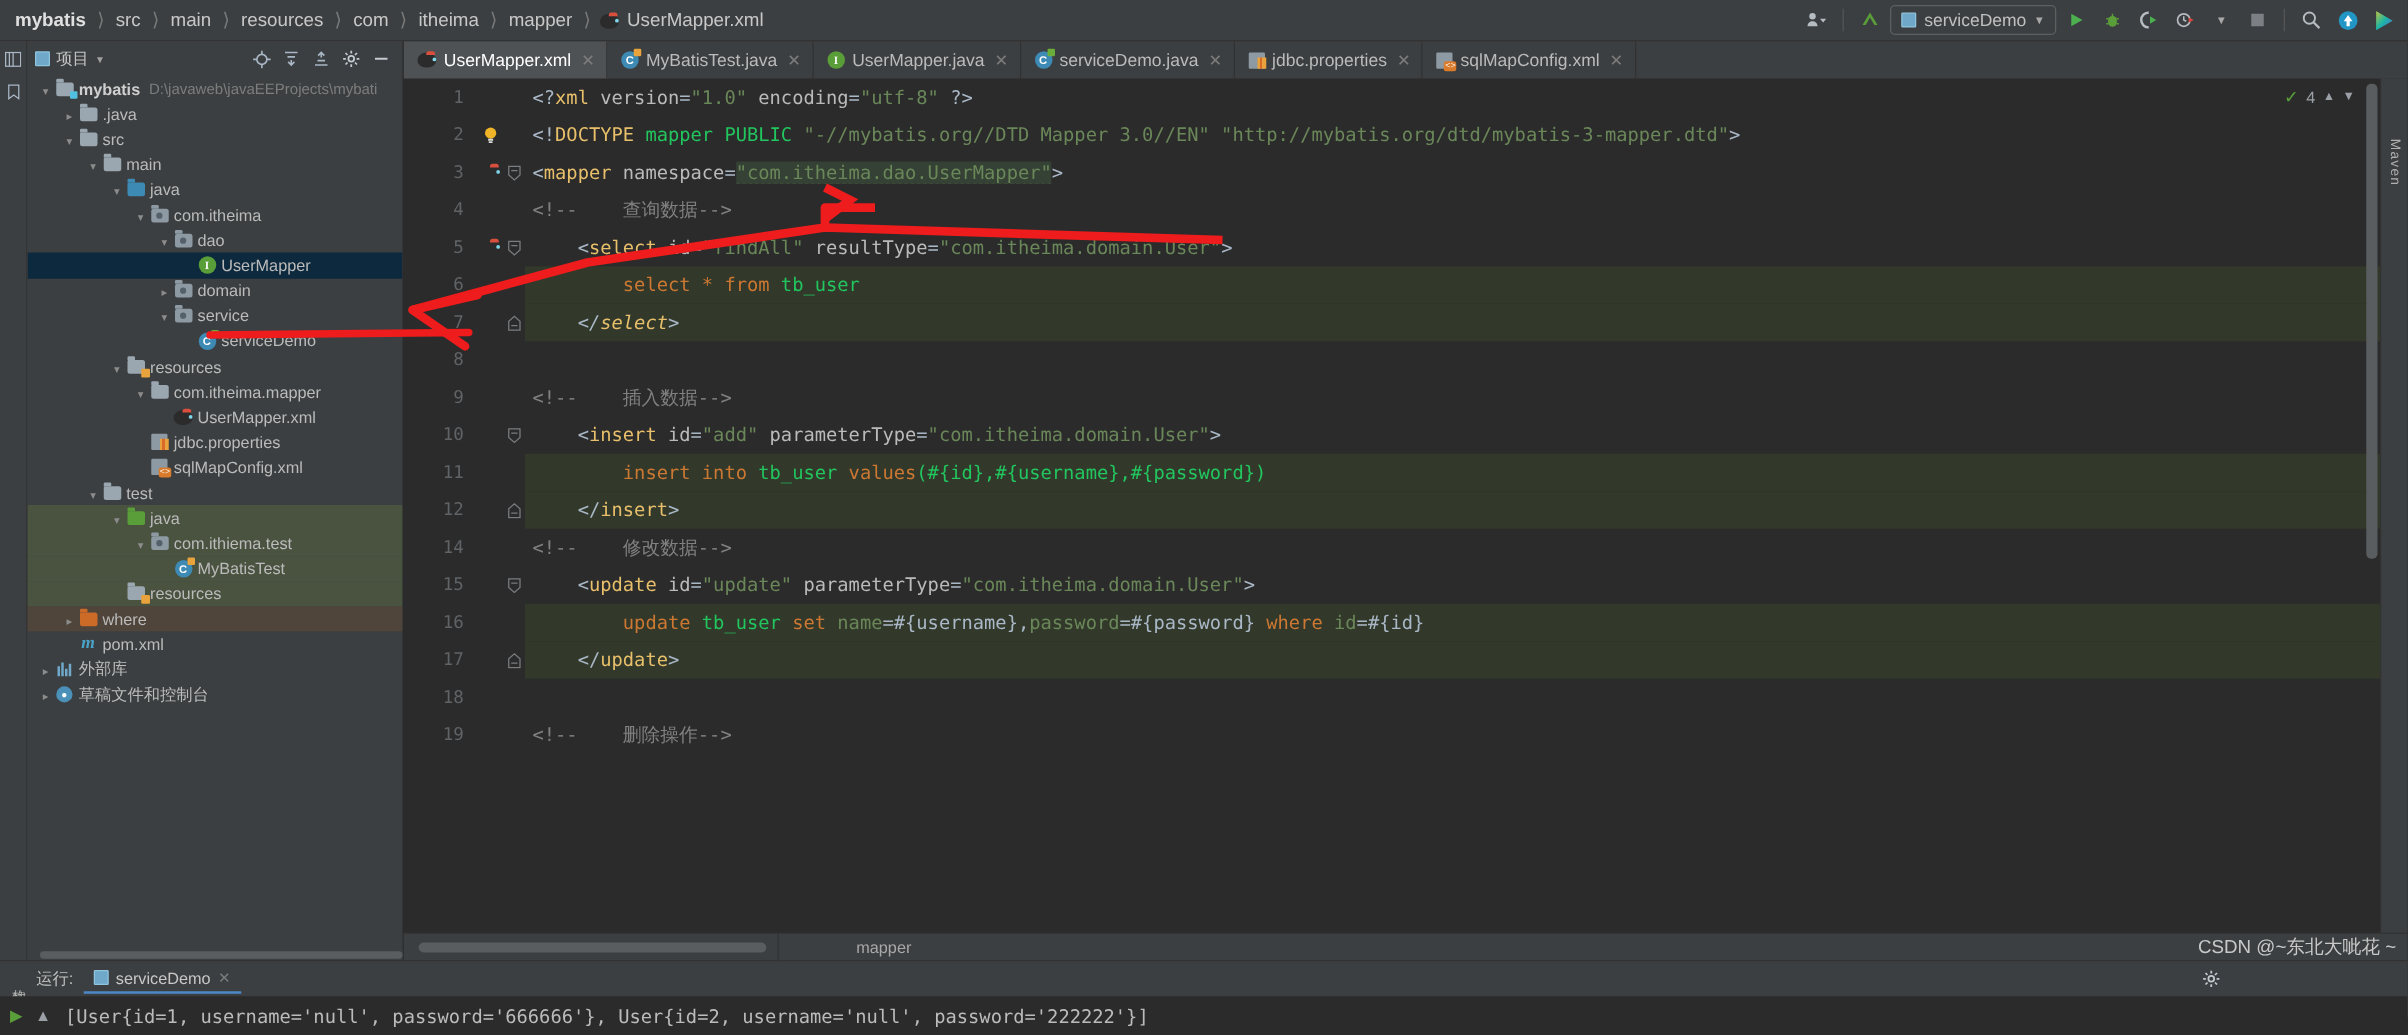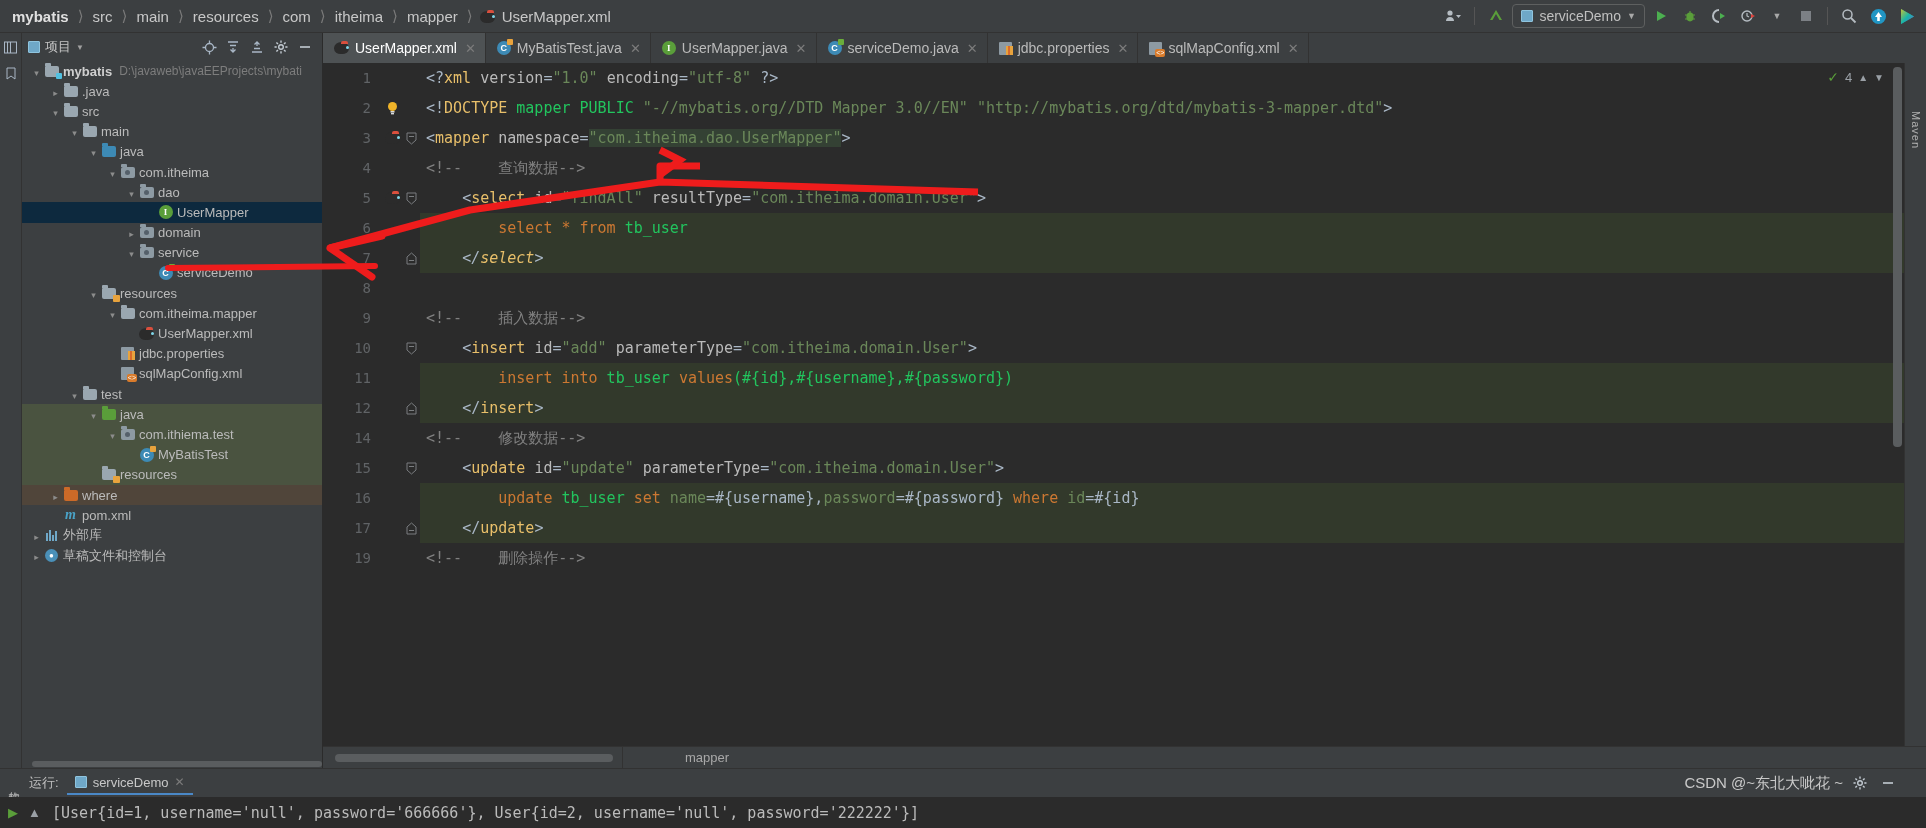--- a/index.html
+++ b/index.html
@@ -195,21 +195,21 @@
   .eb-scroll::after { content:""; position:absolute; left:12px; top:7px; width:278px; height:8px; background:#5a5d5f; border-radius:4px; }
   .eb-text { padding-left: 62px; }
 
   
   .runpanel { height: 60px; background: #3c3f41; flex: none; display: flex; flex-direction: column; border-top:1px solid #323232; }
   .run-head { height: 28px; display: flex; align-items: center; padding-left: 6px; gap: 8px; }
   .run-label { font-size: 13px; color: #c0c0c0; }
   .run-tab { display:flex; align-items:center; gap:6px; font-size:13px; color:#c8c8c8; padding: 3px 8px; border-bottom: 2px solid #4a88c7; cursor:pointer; }
   .run-tab-sq { width:12px; height:12px; background:#6fa8c8; border:1px solid #8fc4de; border-radius:1px; }
   .run-tab-close { color:#7c7c7c; font-size:12px; }
-  .run-head-right { margin-left:auto; display:flex; align-items:center; gap:6px; padding-right:27px; }
+  .run-head-right { margin-left:auto; display:flex; align-items:flex-start; gap:6px; padding-right:9px;flex-direction:column; }
   .watermark { font-size: 15px; color: #c9c9c9; font-family:"Liberation Sans",sans-serif; }
   .console-row { flex: 1; display: flex; background: #2b2b2b; align-items: center; }
   .console-gutter { width: 52px; flex: none; display:flex; align-items:center; gap:10px; padding-left:8px; height:100%; }
   .cg-btn { color:#5a9e3a; font-size:13px; cursor:pointer; }
   .cg-btn.grey { color:#9aa0a6; }
   .console-text {
     flex: 1; font-family: "DejaVu Sans Mono", monospace; font-size: 15px; color: #bbbbbb; white-space: pre;
   }
 
   
@@ -645,20 +645,21 @@
             <div class="code-line"><div class="gutter">14</div><div class="marker"></div><div class="fold"></div><div class="code-text"><span class="t-comment">&lt;!--    修改数据--&gt;</span></div></div>
             <div class="code-line"><div class="gutter">15</div><div class="marker"></div><div class="fold"><svg width="11" height="13" viewBox="0 0 11 13">
                   <path d="M1 1h9v7l-4.5 4L1 8z" fill="none" stroke="#7a7d80"></path>
                   <path d="M3 4.5h5" stroke="#7a7d80"></path>
                 </svg></div><div class="code-text">&nbsp;&nbsp;&nbsp;&nbsp;<span class="t-punct">&lt;</span><span class="t-tag">update</span><span class="t-plain"> </span><span class="t-attr">id</span><span class="t-punct">=</span><span class="t-str">"update"</span><span class="t-plain"> </span><span class="t-attr">parameterType</span><span class="t-punct">=</span><span class="t-str">"com.itheima.domain.User"</span><span class="t-punct">&gt;</span></div></div>
             <div class="code-line hl-green" style="position: relative;"><div style="position: absolute; inset: 0px 0px 0px 97px; background: rgb(50, 57, 43); z-index: 0;"></div><div class="gutter" style="position: relative; z-index: 1;">16</div><div class="marker" style="position: relative; z-index: 1;"></div><div class="fold" style="position: relative; z-index: 1;"></div><div class="code-text" style="position: relative; z-index: 1;">&nbsp;&nbsp;&nbsp;&nbsp;&nbsp;&nbsp;&nbsp;&nbsp;<span class="t-sqlword">update</span><span class="t-plain"> tb_user </span><span class="t-sqlword">set</span><span class="t-plain"> </span><span class="t-val">name</span><span class="t-punct">=#{username},</span><span class="t-val">password</span><span class="t-punct">=#{password} </span><span class="t-sqlword">where</span><span class="t-plain"> </span><span class="t-val">id</span><span class="t-punct">=#{id}</span></div></div>
             <div class="code-line hl-green" style="position: relative;"><div style="position: absolute; inset: 0px 0px 0px 97px; background: rgb(50, 57, 43); z-index: 0;"></div><div class="gutter" style="position: relative; z-index: 1;">17</div><div class="marker" style="position: relative; z-index: 1;"></div><div class="fold" style="position: relative; z-index: 1;"><svg width="11" height="13" viewBox="0 0 11 13">
                   <path d="M1 12h9V5L5.5 1 1 5z" fill="none" stroke="#7a7d80"></path>
                   <path d="M3 8.5h5" stroke="#7a7d80"></path>
                 </svg></div><div class="code-text" style="position: relative; z-index: 1;">&nbsp;&nbsp;&nbsp;&nbsp;<span class="t-punct">&lt;/</span><span class="t-tag">update</span><span class="t-punct">&gt;</span></div></div>
+            <div class="code-line"><div class="gutter">18</div><div class="marker"></div><div class="fold"></div><div class="code-text"></div></div>
             <div class="code-line"><div class="gutter">19</div><div class="marker"></div><div class="fold"></div><div class="code-text"><span class="t-comment">&lt;!--    删除操作--&gt;</span></div></div>
           <div class="insp-widget">
             <span class="insp-check">✓</span>
             <span>4</span>
             <span class="insp-arrow">▲</span>
             <span class="insp-arrow">▼</span>
           </div>
           <div class="vscroll"></div>
         </div>
         <div class="right-rail">

